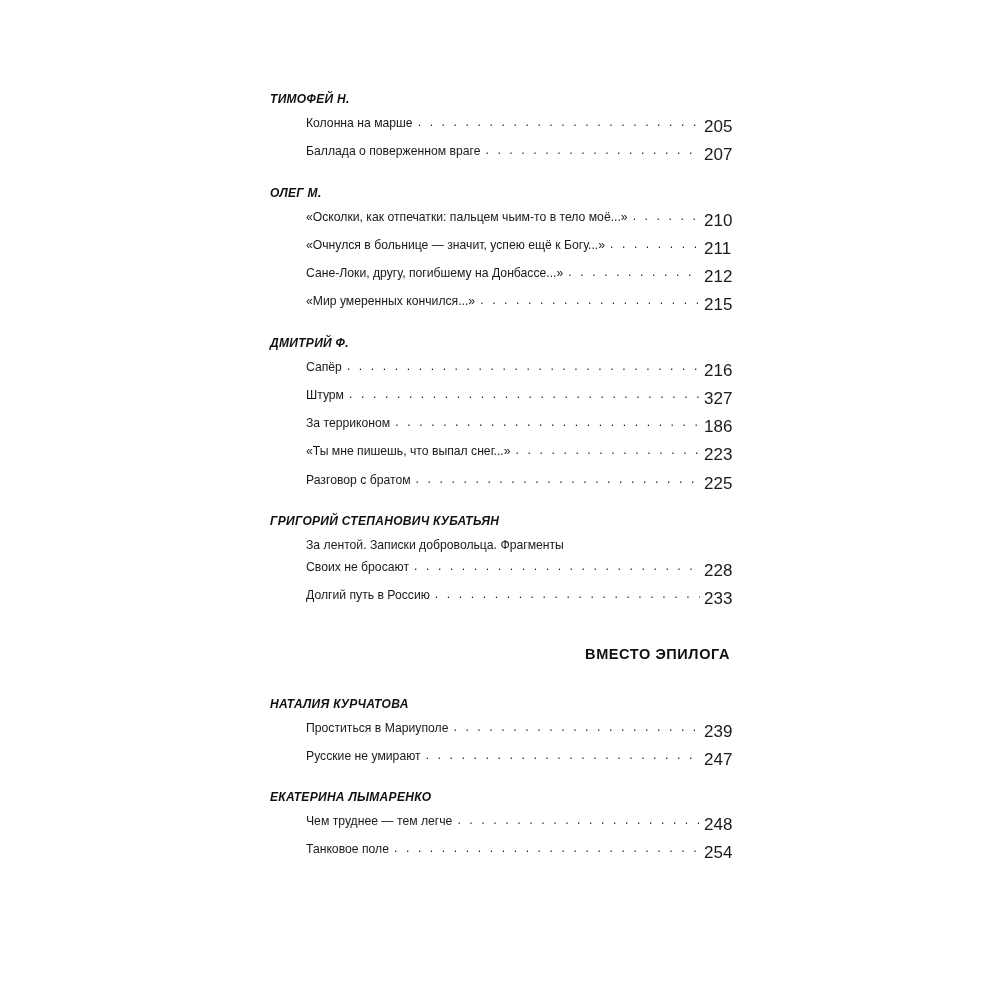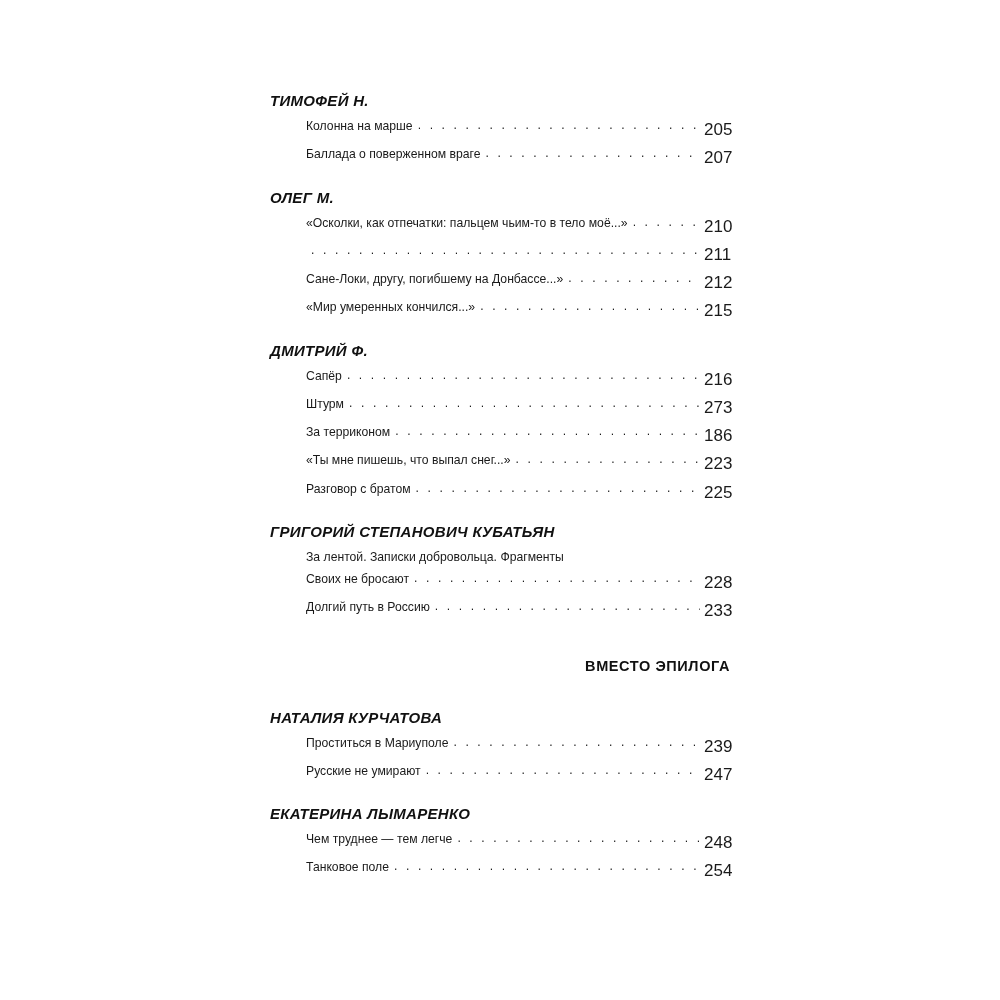--- a/index.html
+++ b/index.html
@@ -22,21 +22,21 @@
     height: 1000px;
     background: #ffffff;
   }
   .toc {
     position: absolute;
     left: 270px;
     top: 92px;
     width: 460px;
   }
   .author {
-    font-size: 15px;
+    font-size: 12px;
     font-weight: bold;
     font-style: italic;
     letter-spacing: 0.3px;
     color: #111111;
     margin: 0 0 10px 0;
     padding-top: 13px;
   }
   .group:first-child .author { padding-top: 0; }
   .entry {
     display: flex;
@@ -99,20 +99,21 @@
     </div>
 
     <div class="group">
       <div class="author">ОЛЕГ М.</div>
       <div class="entry">
         <span class="title">«Осколки, как отпечатки: пальцем чьим-то в тело моё...»</span>
         <span class="leader">. . . . . . . . . . . . . . . . . . . . . . . . . . . . . . . . . . . . . . . . . . . . . . . . . . . . . . . . . .</span>
         <span class="page-no">210</span>
       </div>
       <div class="entry">
+        <span class="title">«Очнулся в больнице — значит, успею ещё к Богу...»</span>
         <span class="leader">. . . . . . . . . . . . . . . . . . . . . . . . . . . . . . . . . . . . . . . . . . . . . . . . . . . . . . . . . .</span>
         <span class="page-no">211</span>
       </div>
       <div class="entry">
         <span class="title">Сане-Локи, другу, погибшему на Донбассе...»</span>
         <span class="leader">. . . . . . . . . . . . . . . . . . . . . . . . . . . . . . . . . . . . . . . . . . . . . . . . . . . . . . . . . .</span>
         <span class="page-no">212</span>
       </div>
       <div class="entry">
         <span class="title">«Мир умеренных кончился...»</span>
@@ -124,21 +125,21 @@
     <div class="group">
       <div class="author">ДМИТРИЙ Ф.</div>
       <div class="entry">
         <span class="title">Сапёр</span>
         <span class="leader">. . . . . . . . . . . . . . . . . . . . . . . . . . . . . . . . . . . . . . . . . . . . . . . . . . . . . . . . . .</span>
         <span class="page-no">216</span>
       </div>
       <div class="entry">
         <span class="title">Штурм</span>
         <span class="leader">. . . . . . . . . . . . . . . . . . . . . . . . . . . . . . . . . . . . . . . . . . . . . . . . . . . . . . . . . .</span>
-        <span class="page-no">273</span>
+        <span class="page-no">327</span>
       </div>
       <div class="entry">
         <span class="title">За терриконом</span>
         <span class="leader">. . . . . . . . . . . . . . . . . . . . . . . . . . . . . . . . . . . . . . . . . . . . . . . . . . . . . . . . . .</span>
         <span class="page-no">186</span>
       </div>
       <div class="entry">
         <span class="title">«Ты мне пишешь, что выпал снег...»</span>
         <span class="leader">. . . . . . . . . . . . . . . . . . . . . . . . . . . . . . . . . . . . . . . . . . . . . . . . . . . . . . . . . .</span>
         <span class="page-no">223</span>

